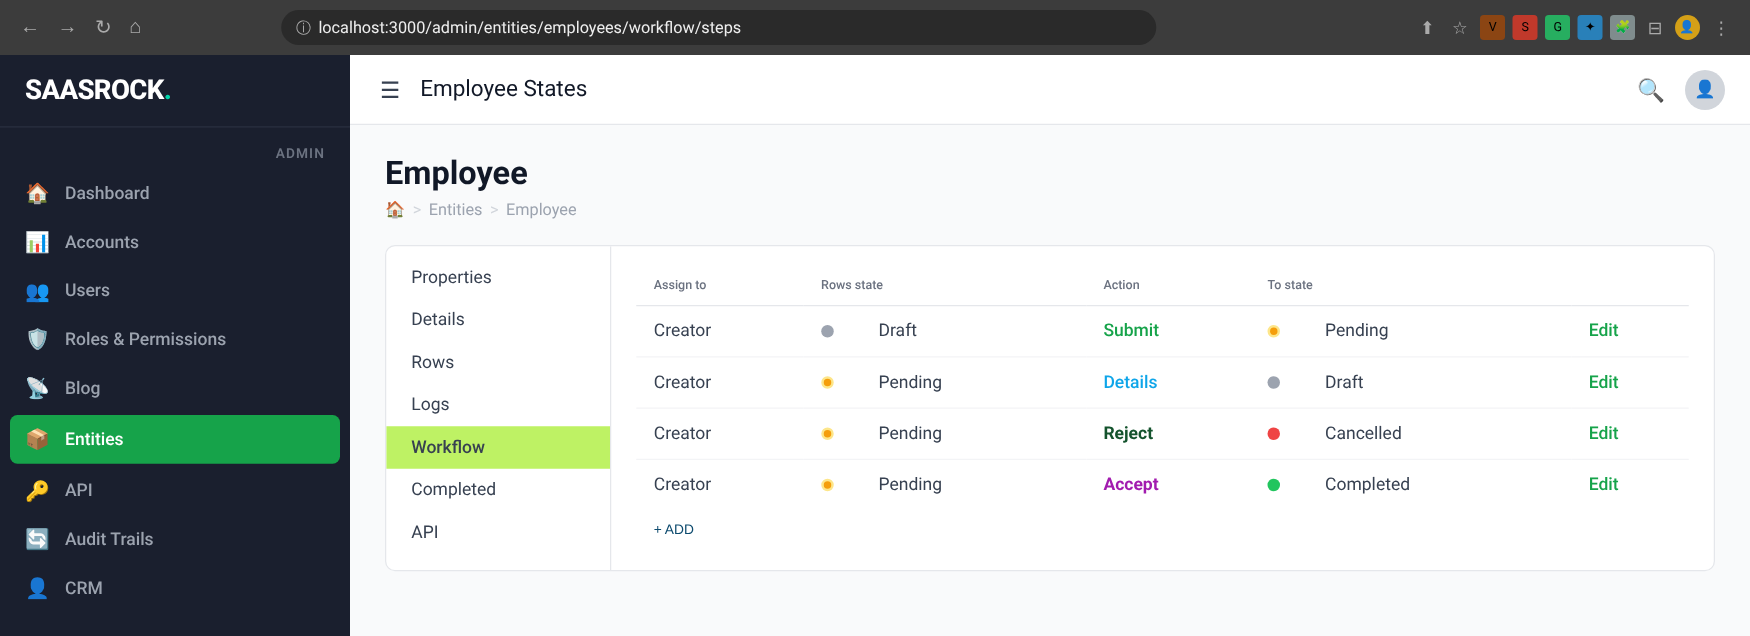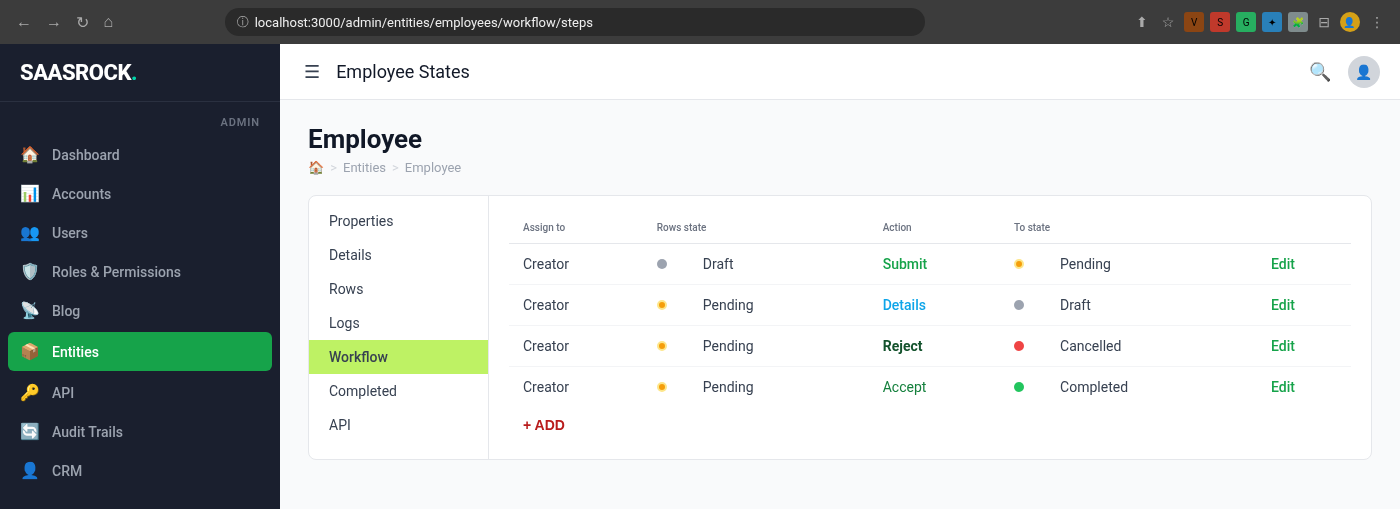--- a/index.html
+++ b/index.html
@@ -73,25 +73,25 @@
     .state-dot { width: 10px; height: 10px; border-radius: 50%; display: inline-block; margin-right: 6px; vertical-align: middle; }
     .dot-gray { background: #9ca3af; }
     .dot-yellow { background: #f59e0b; border: 2px solid #fde68a; }
     .dot-red { background: #ef4444; }
     .dot-green { background: #22c55e; }
 
     .state-cell { display: flex; align-items: center; gap: 30px; }
     .action-submit { color: #16a34a; font-weight: 500; }
     .action-recall { color: #0ea5e9; font-weight: 500; }
     .action-reject { color: #14532d; font-weight: 700; }
-    .action-accept { color: #15803d; font-weight: 400; }
+    .action-accept { color: #a21caf; font-weight: 700; }
     .edit-link { color: #16a34a; font-weight: 500; cursor: pointer; }
 
     
-    .add-btn { display: flex; align-items: center; gap: 6px; color: #b91c1c; font-size: 14px; padding: 10px 14px; cursor: pointer; border: none; background: none; font-weight: 700; }
+    .add-btn { display: flex; align-items: center; gap: 6px; color: #0c4a6e; font-size: 11px; padding: 10px 14px; cursor: pointer; border: none; background: none; font-weight: 400; }
 
     
     .tab.active { background: #fff; border: 1px solid #e5e7eb; border-radius: 4px 4px 0 0; border-bottom-color: #fff; }
   </style>
 </head>
 <body>
 
 <div class="browser-chrome">
   <div class="browser-nav">
     <button class="browser-nav-btn">←</button>

